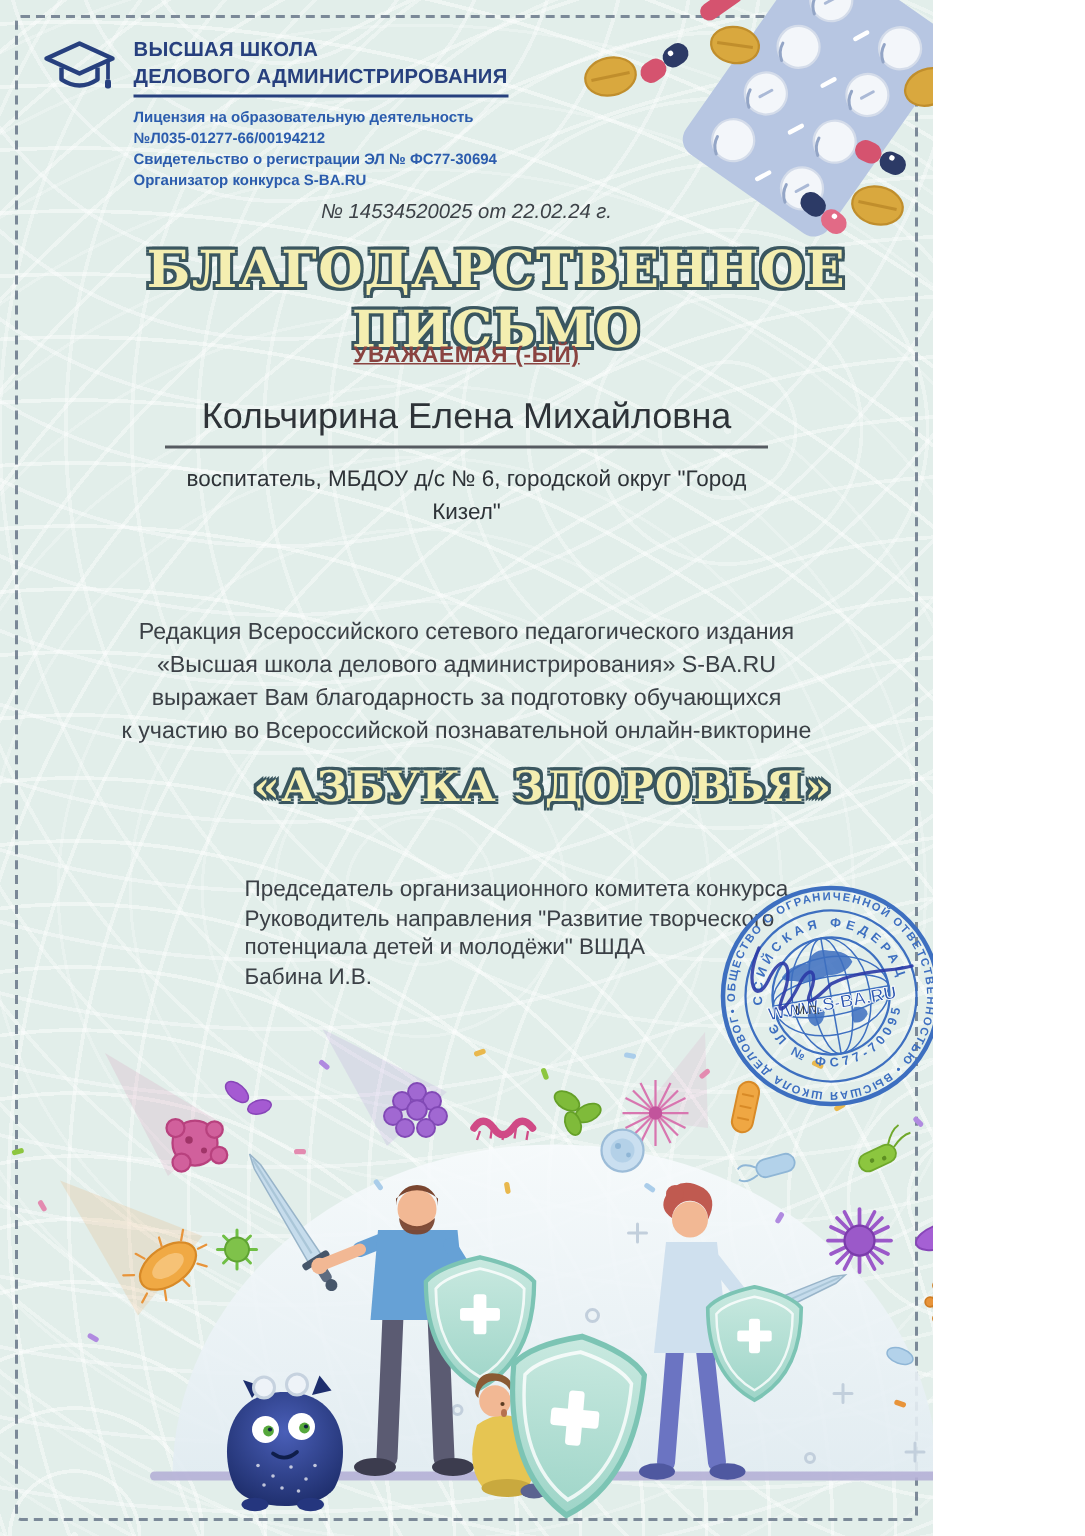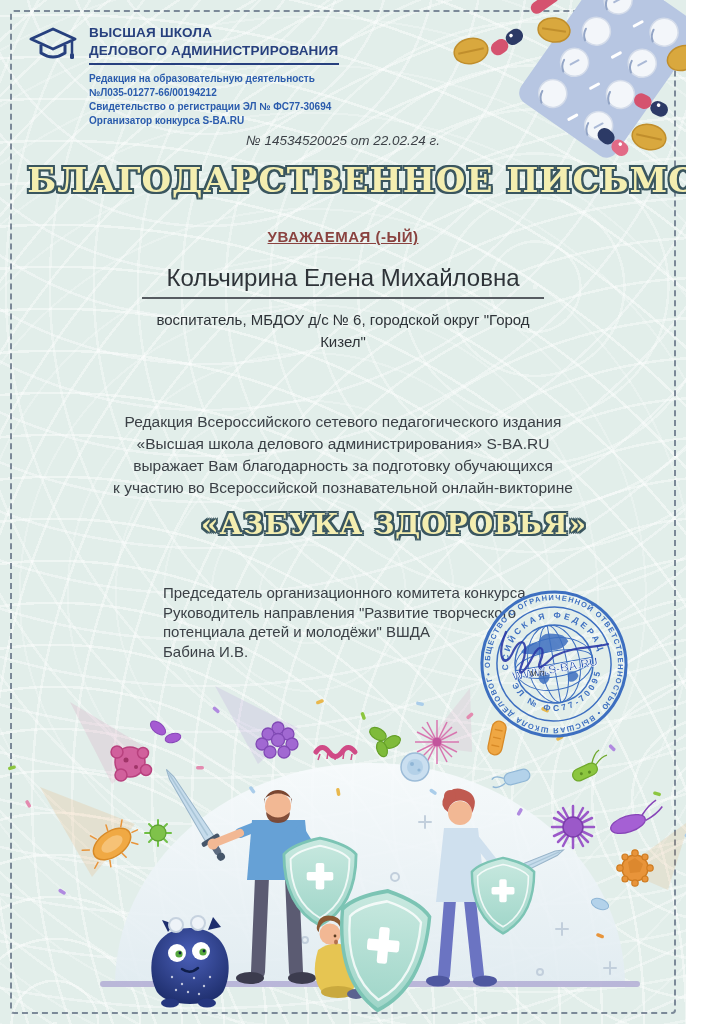--- a/index.html
+++ b/index.html
@@ -1,17 +1,17 @@
 <!DOCTYPE html>
 <html lang="ru"><head>
 <meta charset="utf-8">
 <style>
   html,body{margin:0;padding:0;}
   .page{
-    position:relative;width:686px;height:1024px;overflow:hidden;
+    position:relative;width:622px;height:1024px;overflow:hidden;
     background-color:#e2eeea;
     background-image:
       repeating-radial-gradient(circle at 8% 100%, rgba(255,255,255,.45) 0 2.5px, rgba(255,255,255,0) 2.5px 42px),
       repeating-radial-gradient(circle at 30% -5%, rgba(255,255,255,.38) 0 2.5px, rgba(255,255,255,0) 2.5px 46px),
       repeating-radial-gradient(circle at 78% 28%, rgba(255,255,255,.35) 0 2.5px, rgba(255,255,255,0) 2.5px 44px),
       repeating-radial-gradient(circle at 104% 78%, rgba(255,255,255,.4) 0 2.5px, rgba(255,255,255,0) 2.5px 40px),
       repeating-radial-gradient(circle at 45% 58%, rgba(255,255,255,.25) 0 2px, rgba(255,255,255,0) 2px 48px);
     font-family:"Liberation Sans",sans-serif;color:#3b4046;
   }
   .dashed-frame{position:absolute;inset:10px;border:2px dashed rgba(88,103,124,.75);border-radius:4px;pointer-events:none;}
@@ -56,21 +56,21 @@
         <rect x="42" y="27" width="4" height="6" rx="1.5" fill="#27407e"></rect>
       </svg>
     </div>
     <div>
       <div class="org-name">
         <div>ВЫСШАЯ ШКОЛА</div>
         <div>ДЕЛОВОГО АДМИНИСТРИРОВАНИЯ</div>
       </div>
       <div class="org-rule"></div>
       <div class="license">
-        <div>Редакция на образовательную деятельность</div>
+        <div>Лицензия на образовательную деятельность</div>
         <div>№Л035-01277-66/00194212</div>
         <div>Свидетельство о регистрации ЭЛ № ФС77-30694</div>
         <div>Организатор конкурса S-BA.RU</div>
       </div>
     </div>
   </div>
 
   <div class="pills">
     <svg width="245" height="175" viewBox="0 0 245 175">
       <g transform="translate(168,62) rotate(35)">

